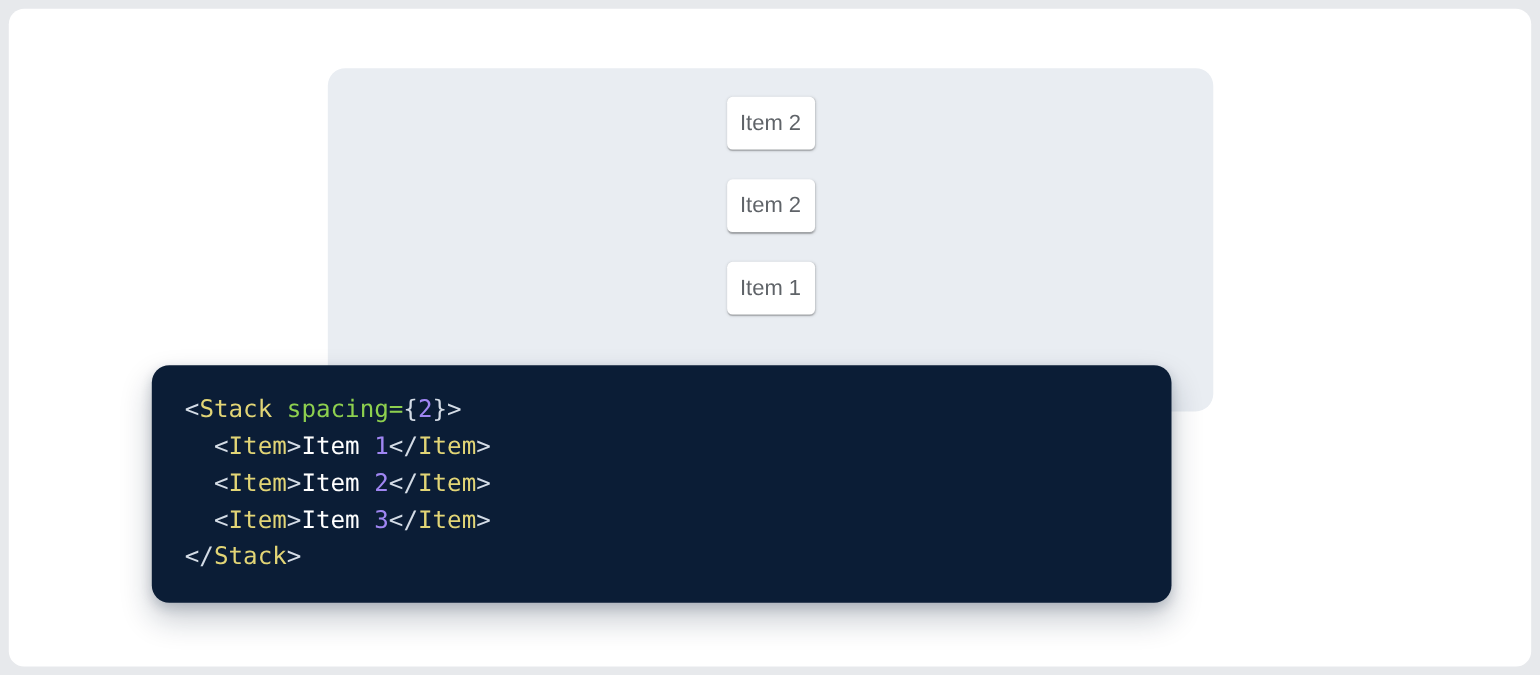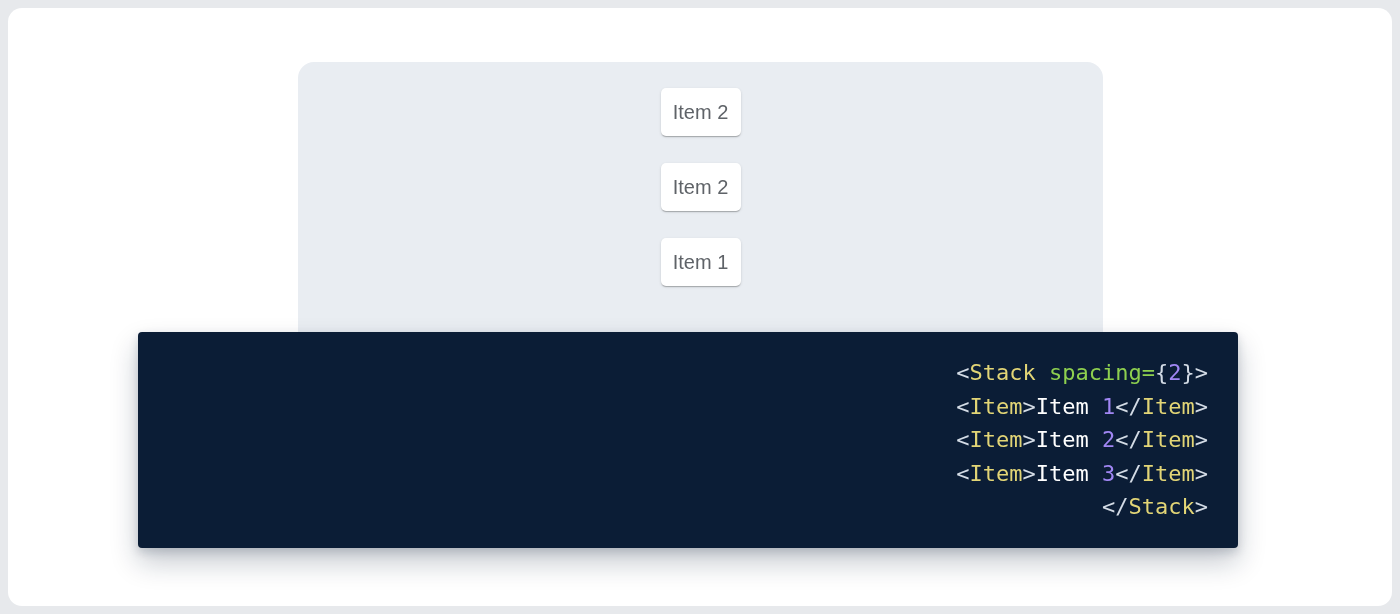--- a/index.html
+++ b/index.html
@@ -48,31 +48,30 @@
     justify-content: center;
     color: var(--item-text, #5f6368);
     font-size: 20px;
     line-height: 1;
     white-space: nowrap;
   }
   .code-block {
     position: absolute;
     left: 130px;
     top: 324px;
-    width: 1100px;
+    width: 927px;
     height: 216px;
-    border-radius: 4px;
+    border-radius: 16px;
     background: var(--code-bg, #0b1d36);
     box-shadow: 0 14px 28px rgba(13,30,56,0.24), 0 4px 10px rgba(13,30,56,0.16);
     padding: 24px 30px;
     font-family: "DejaVu Sans Mono", "Liberation Mono", monospace;
     font-size: 22px;
     line-height: 33.5px;
     overflow: hidden;
-    text-align: right;
   }
   .code-line { white-space: pre; }
   .tok-punct { color: var(--tok-punct, #d4dce6); }
   .tok-tag   { color: var(--tok-tag, #e2d576); }
   .tok-attr  { color: var(--tok-attr, #8ed04f); }
   .tok-num   { color: var(--tok-num, #a086f3); }
   .tok-plain { color: var(--tok-plain, #ffffff); }
 </style>
 </head>
 <body>

